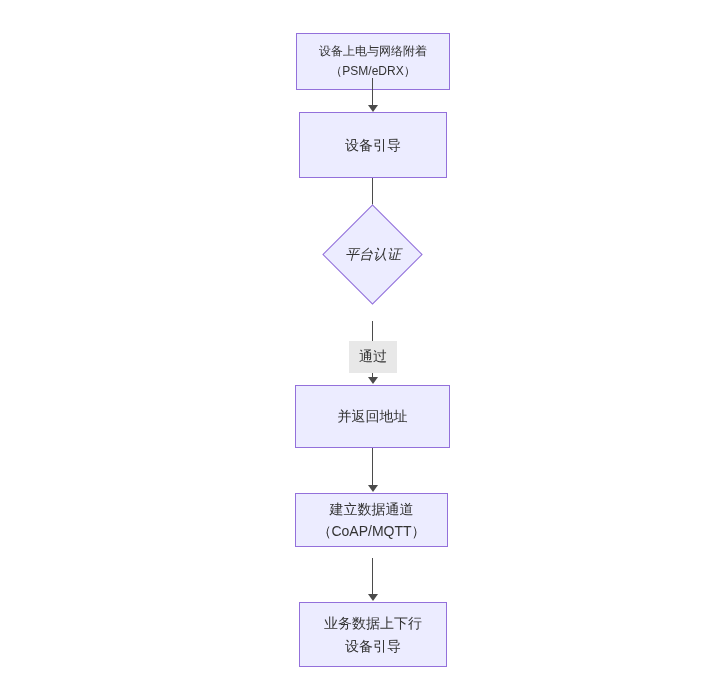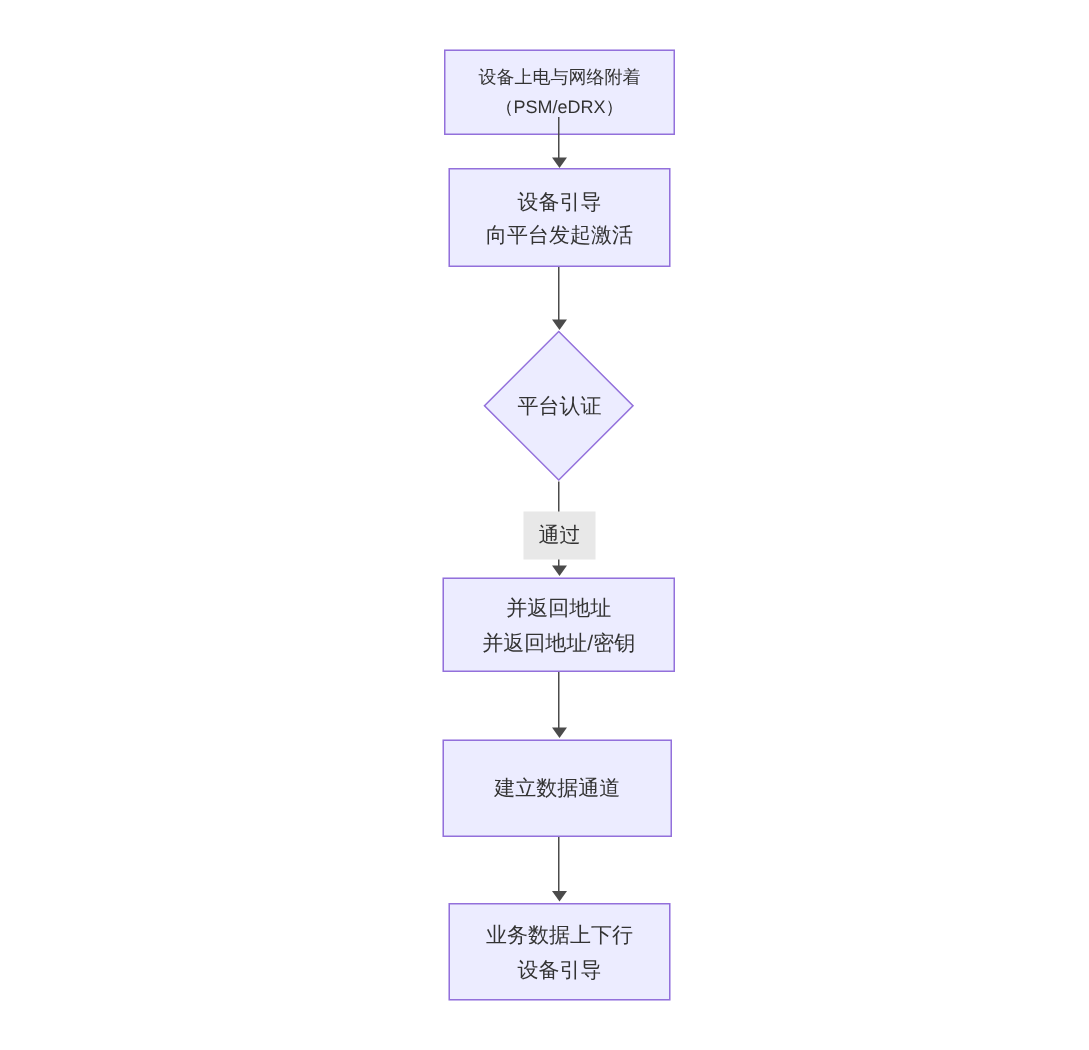--- a/index.html
+++ b/index.html
@@ -30,24 +30,24 @@
     align-items: center;
     justify-content: center;
     text-align: center;
     font-size: 14px;
     line-height: 1.6;
   }
   .node .nline { display: block; white-space: nowrap; }
   .n1 { left: 296px; top: 21px;  width: 154px; height: 57px; font-size: 12px; margin-top: 12px; }
   .n2 { left: 299px; top: 112px; width: 148px; height: 66px; }
   .n3 { left: 295px; top: 385px; width: 155px; height: 63px; }
-  .n4 { left: 295px; top: 493px; width: 153px; height: 65px; }
+  .n4 { left: 295px; top: 493px; width: 153px; height: 54px; }
   .n5 { left: 299px; top: 602px; width: 148px; height: 65px; }
 
-  .diamond-wrap { position: absolute; left: 322px; top: 220px; width: 102px; height: 102px; }
+  .diamond-wrap { position: absolute; left: 322px; top: 204px; width: 102px; height: 102px; font-style: italic; }
   .diamond-shape {
     position: absolute; left: 15px; top: 15px; width: 71px; height: 71px;
     background: var(--node-fill);
     border: 1px solid var(--node-border);
     transform: rotate(45deg);
     box-sizing: border-box;
   }
   .diamond-text {
     position: absolute; inset: 0;
     display: flex; align-items: center; justify-content: center;
@@ -93,45 +93,44 @@
   <div class="node n1">
     <span class="nline">设备上电与网络附着</span>
     <span class="nline">（PSM/eDRX）</span>
   </div>
 
   <div class="edge-line e1"></div>
   <div class="arrowhead h1"></div>
 
   <div class="node n2">
     <span class="nline">设备引导</span>
-    <span class="nline">向平台发起激活</span>
   </div>
 
   <div class="edge-line e2"></div>
   <div class="arrowhead h2"></div>
 
   <div class="diamond-wrap">
     <div class="diamond-shape"></div>
     <div class="diamond-text">平台认证</div>
   </div>
 
   <div class="edge-line e3"></div>
   <div class="edge-label">通过</div>
   <div class="arrowhead h3"></div>
 
   <div class="node n3">
     <span class="nline">并返回地址</span>
-    <span class="nline">并返回地址/密钥</span>
   </div>
 
   <div class="edge-line e4"></div>
   <div class="arrowhead h4"></div>
 
   <div class="node n4">
     <span class="nline">建立数据通道</span>
+    <span class="nline">（CoAP/MQTT）</span>
   </div>
 
   <div class="edge-line e5"></div>
   <div class="arrowhead h5"></div>
 
   <div class="node n5">
     <span class="nline">业务数据上下行</span>
     <span class="nline">设备引导</span>
   </div>
 

